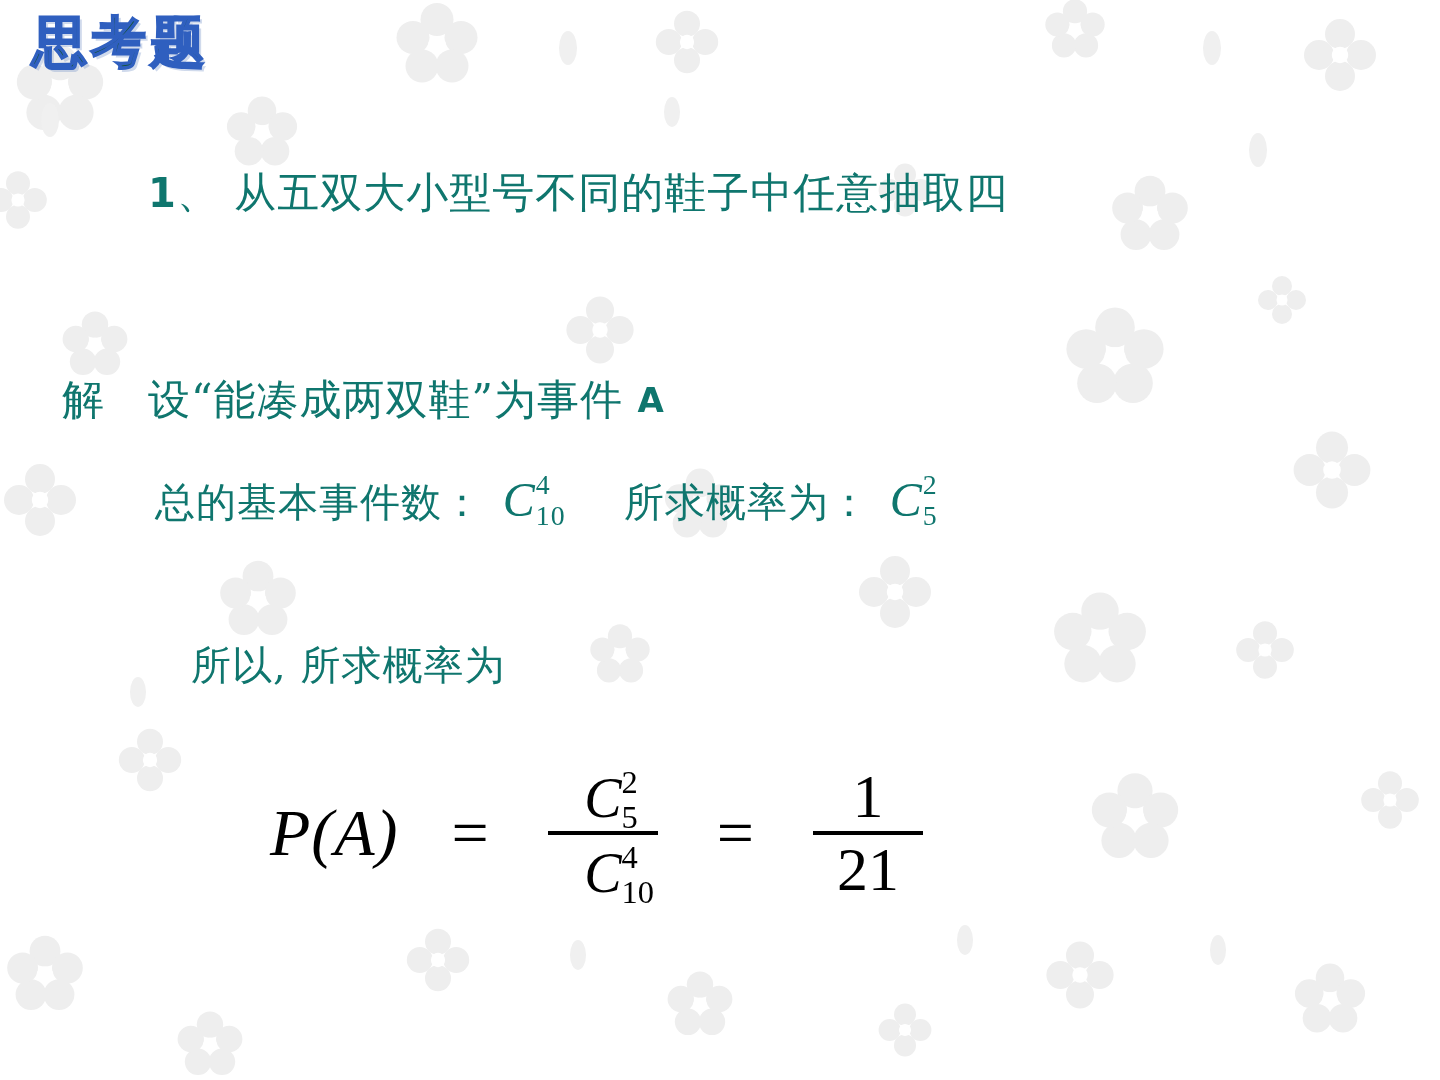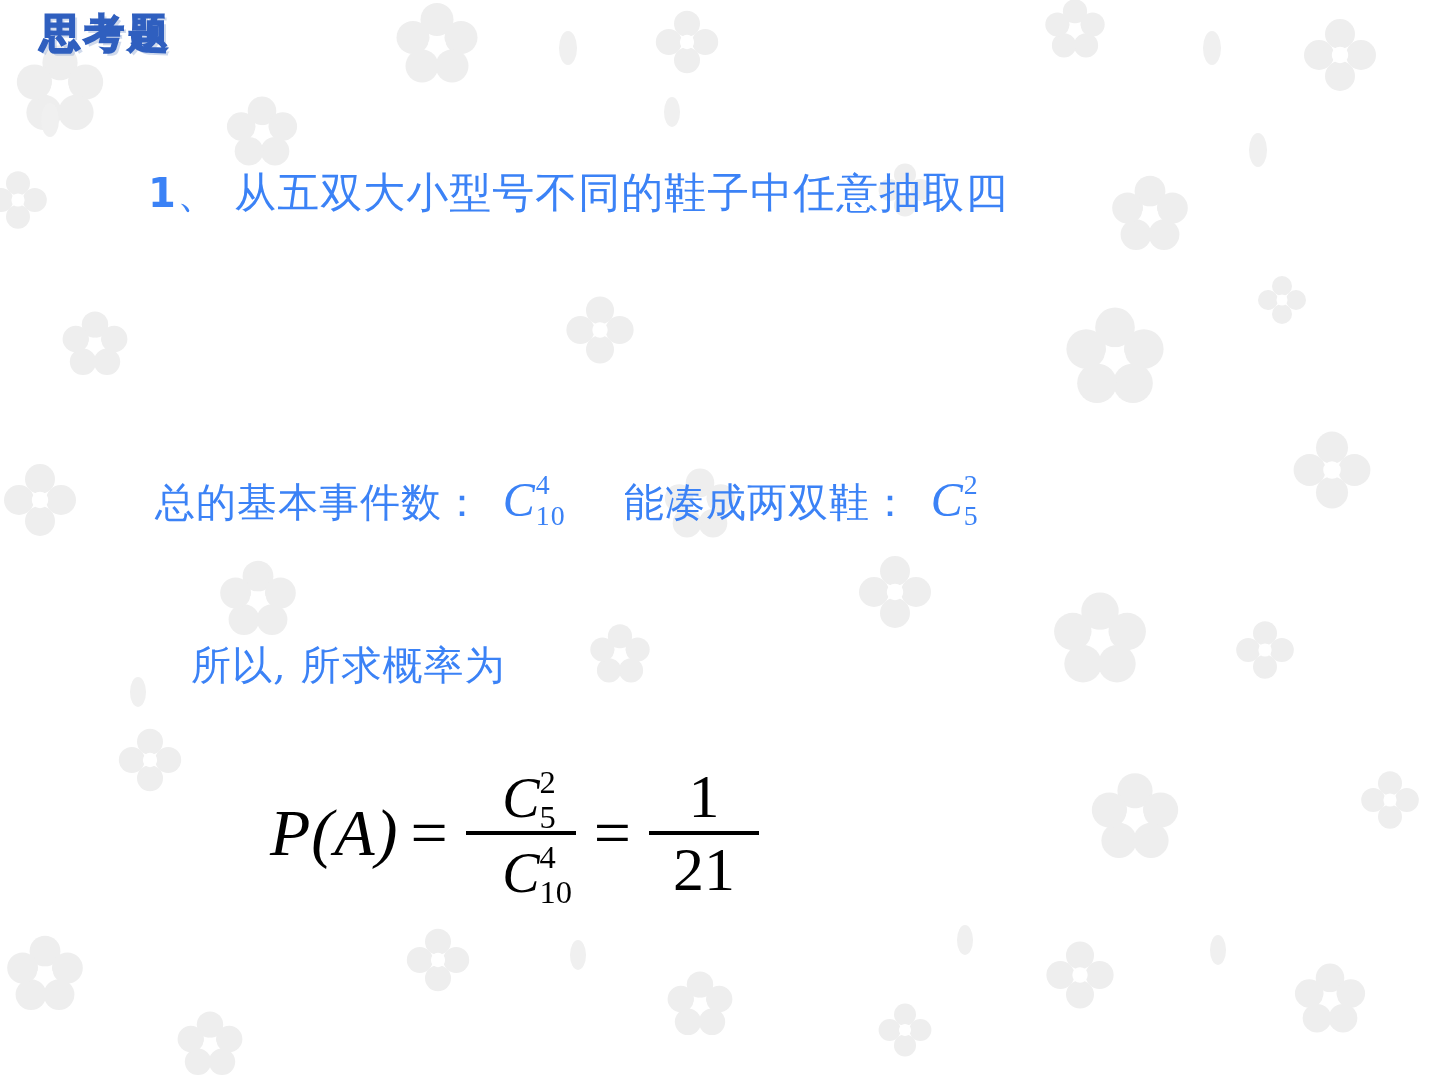--- a/index.html
+++ b/index.html
@@ -20,44 +20,44 @@
     position: absolute;
     left: 0; top: 0;
     width: 1440px; height: 1080px;
     pointer-events: none;
     z-index: 0;
   }
 
   
   #title {
     position: absolute;
-    left: 40px;
+    left: 32px;
     top: 6px;
     font-family: "DejaVu Sans", sans-serif;
-    font-size: 40px;
+    font-size: 55px;
     font-weight: bold;
     letter-spacing: 4px;
-    color: #a16207;
+    color: #14532d;
     -webkit-text-stroke: 2px #2f5fbf;
     text-shadow: 3px 3px 0 rgba(120,150,200,0.35);
     z-index: 5;
     white-space: nowrap;
   }
 
   
   #content {
     position: absolute;
     left: 0; top: 0;
     width: 1440px; height: 1080px;
     z-index: 4;
   }
 
   .cn {
     font-family: "DejaVu Serif", "Liberation Serif", serif;
-    color: #3b82f6;
+    color: #0f766e;
   }
 
   .line {
     position: absolute;
     white-space: nowrap;
   }
 
   #q-line1 {
     left: 148px;
     top: 165px;
@@ -133,20 +133,21 @@
 
   
   #equation {
     position: absolute;
     left: 270px;
     top: 760px;
     display: flex;
     align-items: center;
     font-size: 64px;
     z-index: 6;
+    gap: 41px;
   }
   #equation .pa {
     font-family: "Liberation Serif", serif;
     font-style: italic;
     font-size: 66px;
     letter-spacing: 1px;
   }
   #equation .eq {
     font-family: "Liberation Serif", serif;
     font-size: 66px;
@@ -244,28 +245,31 @@
 
 <div id="title" class="cn">思考题</div>
 
 <div id="content">
 
   <div class="line cn" id="q-line1">
     <span id="q-num">1</span><span>、</span>&nbsp;<span>从五双大小型号不同的鞋子中任意抽取四</span>
   </div>
 
 
+  <div class="line cn" id="sol-line">
+    <span>解</span>&nbsp;&nbsp;&nbsp;<span>设“能凑成两双鞋”为事件</span>&nbsp;<span id="sol-a">A</span>
+  </div>
 
   <div class="line cn" id="counts-line">
     <span>总的基本事件数：</span>
     <span class="comb comb-inline">
       <span class="base">C</span><span class="sup">4</span><span class="sub">10</span>
     </span>
     &nbsp;&nbsp;&nbsp;&nbsp;
-    <span>能凑成两双鞋：</span>
+    <span>所求概率为：</span>
     <span class="comb comb-inline">
       <span class="base">C</span><span class="sup">2</span><span class="sub">5</span>
     </span>
   </div>
 
   <div class="line cn" id="so-line">所以, 所求概率为</div>
 
   <div id="equation">
     <span class="pa">P(A)</span>
     <span class="eq">=</span>

